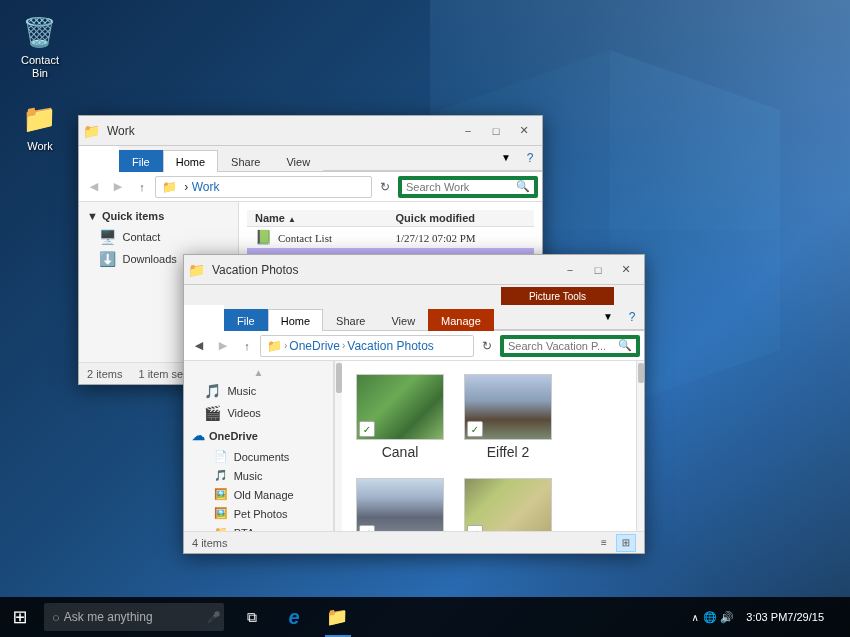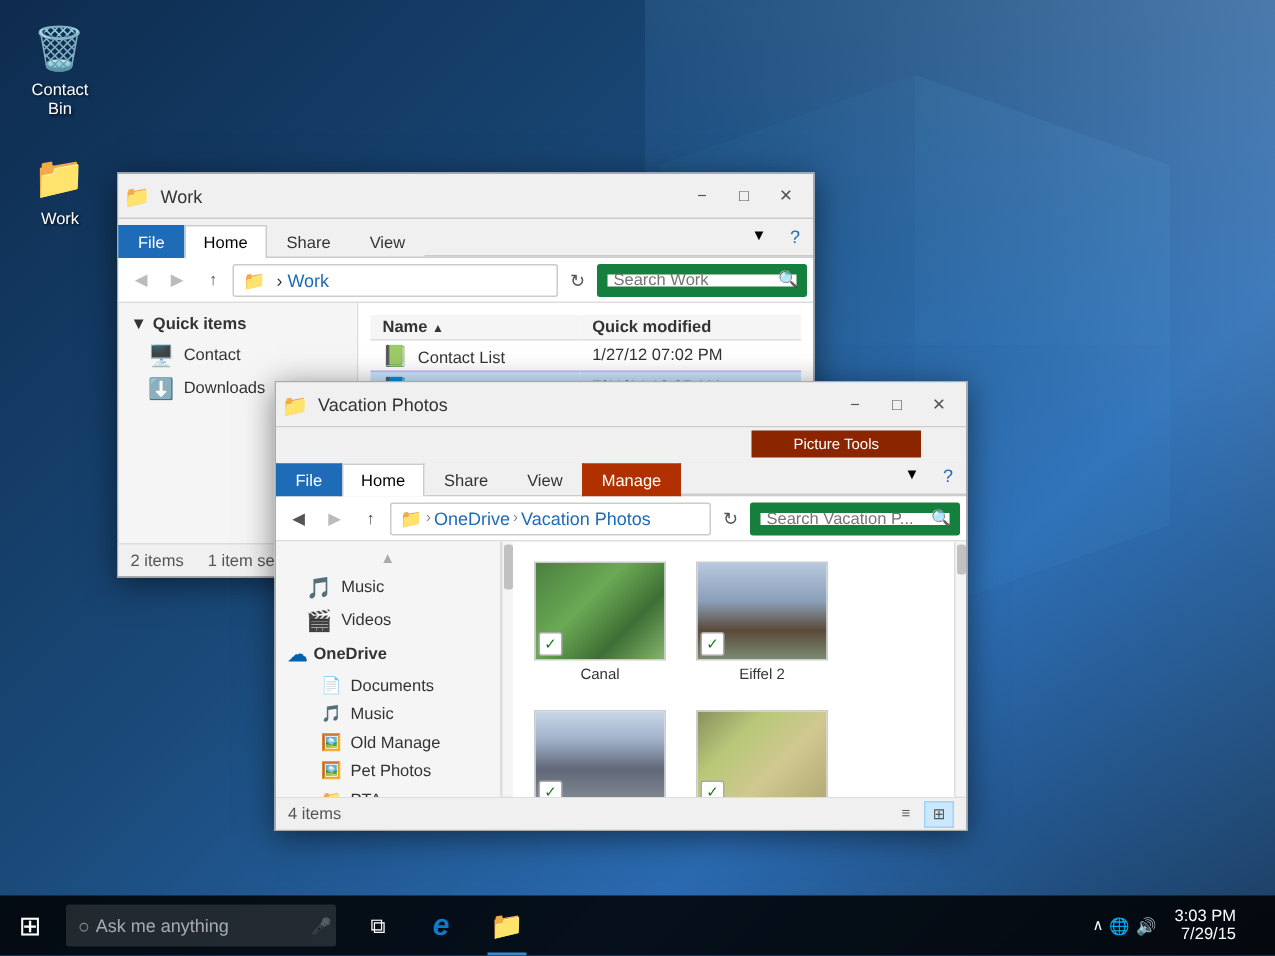--- a/index.html
+++ b/index.html
@@ -124,21 +124,21 @@
     }
     .taskbar-tray {
       display: flex;
       align-items: center;
       font-size: 12px;
       gap: 4px;
       padding: 0 6px;
     }
     .taskbar-clock {
       display: flex;
-      flex-direction: column;
+      flex-direction: row;
       align-items: flex-end;
       font-size: 11px;
       padding: 0 8px;
     }
 
     
     .explorer-window {
       position: absolute;
       background: #fff;
       box-shadow: 0 4px 20px rgba(0,0,0,0.5);
@@ -179,20 +179,21 @@
     }
 
     
     .ribbon-tabs {
       display: flex;
       background: #f0f0f0;
       border-bottom: 1px solid #ccc;
       height: 26px;
       align-items: flex-end;
       flex-shrink: 0;
+      margin-left: 40px;
     }
     .rtab {
       padding: 4px 12px;
       font-size: 11px;
       cursor: pointer;
       color: #333;
       border: 1px solid transparent;
       border-bottom: none;
       margin-bottom: -1px;
       height: 22px;
@@ -239,21 +240,21 @@
       align-items: center;
       padding: 0 6px;
       background: #fff;
       font-size: 12px;
       color: #333;
     }
     .addr-path .crumb { color: #1e6bb8; cursor: pointer; }
     .addr-refresh { width: 22px; height: 22px; display: flex; align-items: center; justify-content: center; font-size: 12px; cursor: pointer; color: #555; }
     .search-box {
       height: 22px;
-      border: 7px solid #15803d;
+      border: 4px solid #15803d;
       border-radius: 2px;
       display: flex;
       align-items: center;
       padding: 0 4px;
       width: 140px;
     }
     .search-box input {
       border: none; outline: none; font-size: 11px; width: 110px; background: transparent;
     }
     .search-box .search-icon { color: #aaa; font-size: 11px; }
@@ -337,21 +338,21 @@
       bottom: 2px; left: 2px;
       width: 16px; height: 16px;
       background: #fff;
       border: 1px solid #aaa;
       border-radius: 2px;
       display: flex; align-items: center; justify-content: center;
       font-size: 10px;
       color: #107c10;
     }
     .file-name {
-      font-size: 10px;
+      font-size: 14px;
       color: #333;
       text-align: center;
       margin-top: 4px;
       word-break: break-word;
     }
 
     
     .status-bar {
       height: 22px;
       background: #f0f0f0;
@@ -387,21 +388,22 @@
       font-weight: 600;
       color: #333;
       border-bottom: 1px solid #ddd;
       background: #f5f5f5;
       cursor: pointer;
     }
     .file-table td {
       padding: 2px 8px;
       font-size: 11px;
       color: #333;
-      border-bottom: 1px solid #c4b5fd;
+      border-bottom: 7px solid #c4b5fd;
+      font-family: Liberation Serif, serif;
     }
     .file-table tr.selected td { background: #cce8ff; }
     .file-icon-excel { color: #1d7145; font-size: 14px; }
     .file-icon-word { color: #1e6bb8; font-size: 14px; }
 
     
     ::-webkit-scrollbar { width: 8px; height: 8px; }
     ::-webkit-scrollbar-track { background: #f5f5f5; }
     ::-webkit-scrollbar-thumb { background: #c1c1c1; border-radius: 2px; }
 

